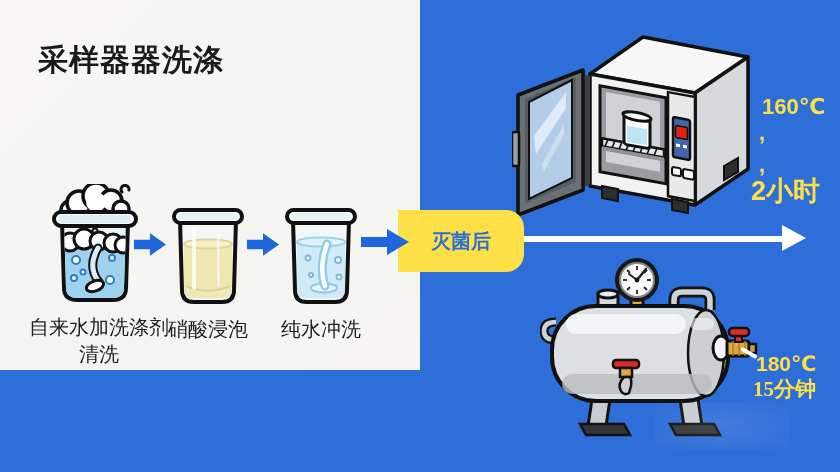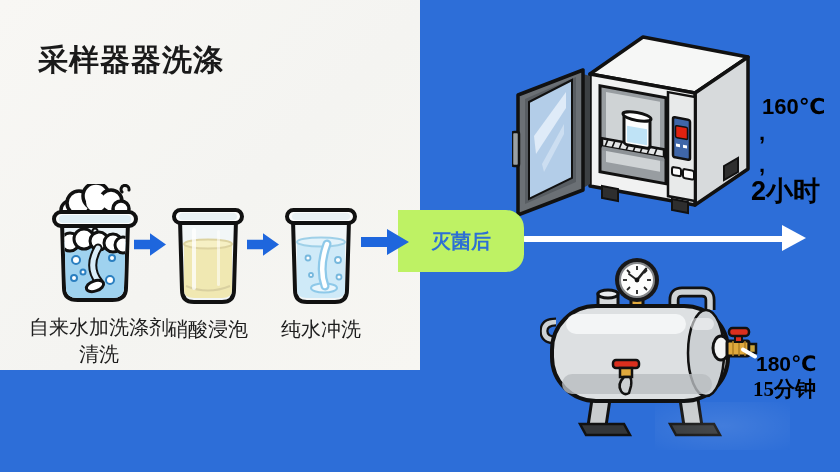--- a/index.html
+++ b/index.html
@@ -12,32 +12,32 @@
     background:linear-gradient(135deg,#f8f7f4 0%,#f4f4f1 55%,#f7f6f2 100%); }
   .title { position:absolute; left:38px; top:40px; font-size:30px; font-weight:800;
     color:#1a1a1a; letter-spacing:1px; white-space:nowrap; }
 
   .abs { position:absolute; }
   .step-label { position:absolute; font-size:20px; font-weight:500; color:#1d1d1d;
     text-align:center; line-height:27px; white-space:pre-line; }
 
   
   .badge { position:absolute; left:398px; top:210px; width:126px; height:62px;
-    background:#bef264; border-radius:0 18px 18px 0; display:flex; flex-direction:column;
+    background:#fde047; border-radius:0 18px 18px 0; display:flex; flex-direction:column;
     align-items:center; justify-content:center; z-index:4; }
   .badge-line1 { font-size:20px; font-weight:800; color:#2d6fd4; line-height:24px; }
   .badge-line2 { font-size:24px; font-weight:800; color:#121212; line-height:29px; white-space:nowrap; }
 
   
   .timeline-shaft { position:absolute; left:522px; top:236px; width:264px; height:6px;
     background:#ffffff; border-radius:3px; z-index:3; }
   .timeline-head { position:absolute; left:782px; top:225px; width:0; height:0; z-index:3;
     border-top:13px solid transparent; border-bottom:13px solid transparent; border-left:24px solid #ffffff; }
 
-  .white-note { position:absolute; color:#000000; font-weight:800; white-space:nowrap; }
+  .white-note { position:absolute; color:#fde047; font-weight:800; white-space:nowrap; }
   .callout { position:absolute; left:740px; top:351px; width:18px; height:4px;
     background:#ffffff; border-radius:2px; transform:rotate(30deg); }
 
   .smudge { position:absolute; left:655px; top:402px; width:135px; height:48px;
     background:radial-gradient(ellipse at center, rgba(255,255,255,0.10), rgba(255,255,255,0)); }
 </style>
 </head>
 <body>
 
 <div id="stage">

